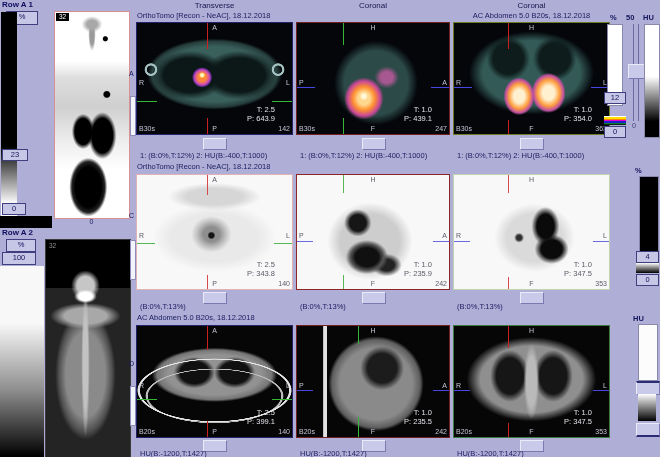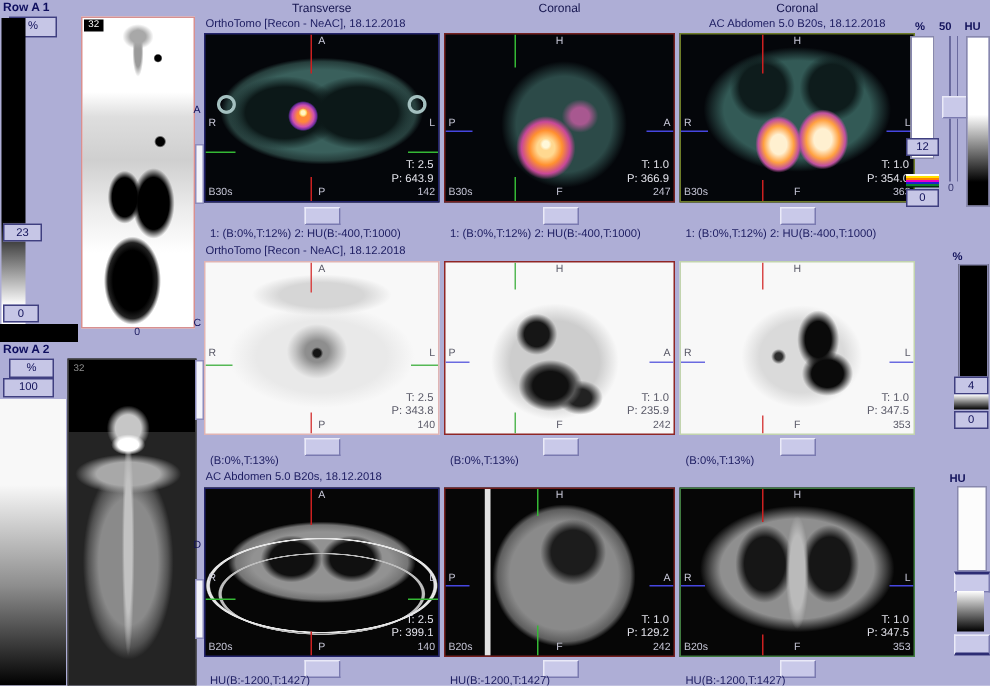--- a/index.html
+++ b/index.html
@@ -4,21 +4,21 @@
 <style>
   html,body{margin:0;padding:0}
   #screen{position:relative;width:660px;height:457px;background:#aeaed6;
     font-family:"Liberation Sans",sans-serif;overflow:hidden}
   .abs{position:absolute}
   .hdr{position:absolute;color:#0e0e5e;font-size:8px;font-weight:bold;line-height:9px;white-space:nowrap}
   .shdr{position:absolute;color:#1c1c60;font-size:7.5px;line-height:9px;white-space:nowrap;overflow:hidden}
   .chdr{position:absolute;color:#16164f;font-size:8px;line-height:9px;text-align:center}
   .panel{position:absolute;overflow:hidden}
   .pl{position:absolute;font-size:7px;line-height:8px}
-  .ov{position:absolute;font-size:7.5px;line-height:8px;text-align:right;right:3px}
+  .ov{position:absolute;font-size:7.5px;line-height:8px;text-align:right;right:17px}
   .light{color:#c6c6d6}.bright{color:#e2e2ea}.dark{color:#5a5a68}
   .vbox{position:absolute;background:#c6c6e6;border:1px solid #3f3f80;color:#12125a;
     font-size:7.5px;line-height:9px;text-align:center}
   .handle{position:absolute;background:#c9c9e9;border:1px solid #7a7ab0;
     border-top-color:#eaeaf8;border-left-color:#eaeaf8}
   .crossv{position:absolute;width:1px}
   .crossh{position:absolute;height:1px}
   .marker{position:absolute;color:#10105a;font-size:7px;line-height:8px}
   .scroll{position:absolute;width:4px;background:#f4f4fb;border:1px solid #8d8dbd}
   .lbl{position:absolute;color:#14145c;font-size:7.5px;line-height:9px;font-weight:bold}
@@ -105,21 +105,21 @@
       radial-gradient(ellipse 13% 19% at 44% 68%, #ffd890 0 30%, #ff9030 55%, #c84898 82%, transparent 100%),
       radial-gradient(ellipse 8% 10% at 59% 49%, #a85890 0 50%, transparent 100%),
       radial-gradient(ellipse 29% 40% at 52% 54%, #2c4a48 0 72%, transparent 95%),#04060a">
     <div class="pl light" style="left:0;right:0;top:1px;text-align:center">H</div>
     <div class="pl light" style="left:2px;top:50%">P</div>
     <div class="pl light" style="right:2px;top:50%">A</div>
     <div class="pl light" style="left:0;right:0;bottom:1px;text-align:center">F</div>
     <div class="pl light" style="left:2px;bottom:1px">B30s</div>
     <div class="pl light" style="right:2px;bottom:1px">247</div>
     <div class="ov bright" style="bottom:20px">T: 1.0</div>
-    <div class="ov bright" style="bottom:11px">P: 366.9</div>
+    <div class="ov bright" style="bottom:11px">P: 439.1</div>
     <div class="crossv" style="left:30%;top:0;height:22px;background:#35b835"></div>
     <div class="crossv" style="left:30%;bottom:0;height:16px;background:#35b835"></div>
     <div class="crossh" style="left:0;width:18px;top:58%;background:#4646e0"></div>
     <div class="crossh" style="right:0;width:18px;top:58%;background:#4646e0"></div>
   </div>
 
   <div class="panel" style="left:453px;top:22px;width:155px;height:111px;border:1px solid #6e7c28;background:
       radial-gradient(ellipse 10% 17% at 42% 66%, #fff0d0 0 35%, #ffa040 65%, #c050a0 88%, transparent 100%),
       radial-gradient(ellipse 11% 18% at 61% 63%, #fff0d0 0 35%, #ffa040 65%, #c050a0 88%, transparent 100%),
       radial-gradient(ellipse 14% 20% at 35% 32%, #0e1c1c 0 70%, transparent 100%),
@@ -233,21 +233,21 @@
       linear-gradient(90deg, transparent 0 17%, #e2e2e2 17.5% 19.5%, transparent 20%),
       radial-gradient(ellipse 16% 22% at 56% 38%, #1c1c1c 0 60%, transparent 90%),
       radial-gradient(ellipse 33% 45% at 52% 52%, #8a8a8a 0 72%, #5e5e5e 88%, transparent 95%),#060606">
     <div class="pl light" style="left:0;right:0;top:1px;text-align:center">H</div>
     <div class="pl light" style="left:2px;top:50%">P</div>
     <div class="pl light" style="right:2px;top:50%">A</div>
     <div class="pl light" style="left:0;right:0;bottom:1px;text-align:center">F</div>
     <div class="pl light" style="left:2px;bottom:1px">B20s</div>
     <div class="pl light" style="right:2px;bottom:1px">242</div>
     <div class="ov bright" style="bottom:20px">T: 1.0</div>
-    <div class="ov bright" style="bottom:11px">P: 129.2</div>
+    <div class="ov bright" style="bottom:11px">P: 235.5</div>
     <div class="crossv" style="left:40%;top:0;height:18px;background:#35b835"></div>
     <div class="crossv" style="left:40%;bottom:0;height:20px;background:#35b835"></div>
     <div class="crossh" style="left:0;width:16px;top:58%;background:#4646e0"></div>
     <div class="crossh" style="right:0;width:16px;top:58%;background:#4646e0"></div>
   </div>
 
   <div class="panel" style="left:453px;top:325px;width:155px;height:111px;border:1px solid #3f7a3f;background:
       radial-gradient(ellipse 5% 34% at 50% 50%, #bababa 0 65%, transparent 100%),
       radial-gradient(ellipse 14% 26% at 36% 45%, #161616 0 62%, transparent 90%),
       radial-gradient(ellipse 14% 26% at 64% 45%, #161616 0 62%, transparent 90%),

